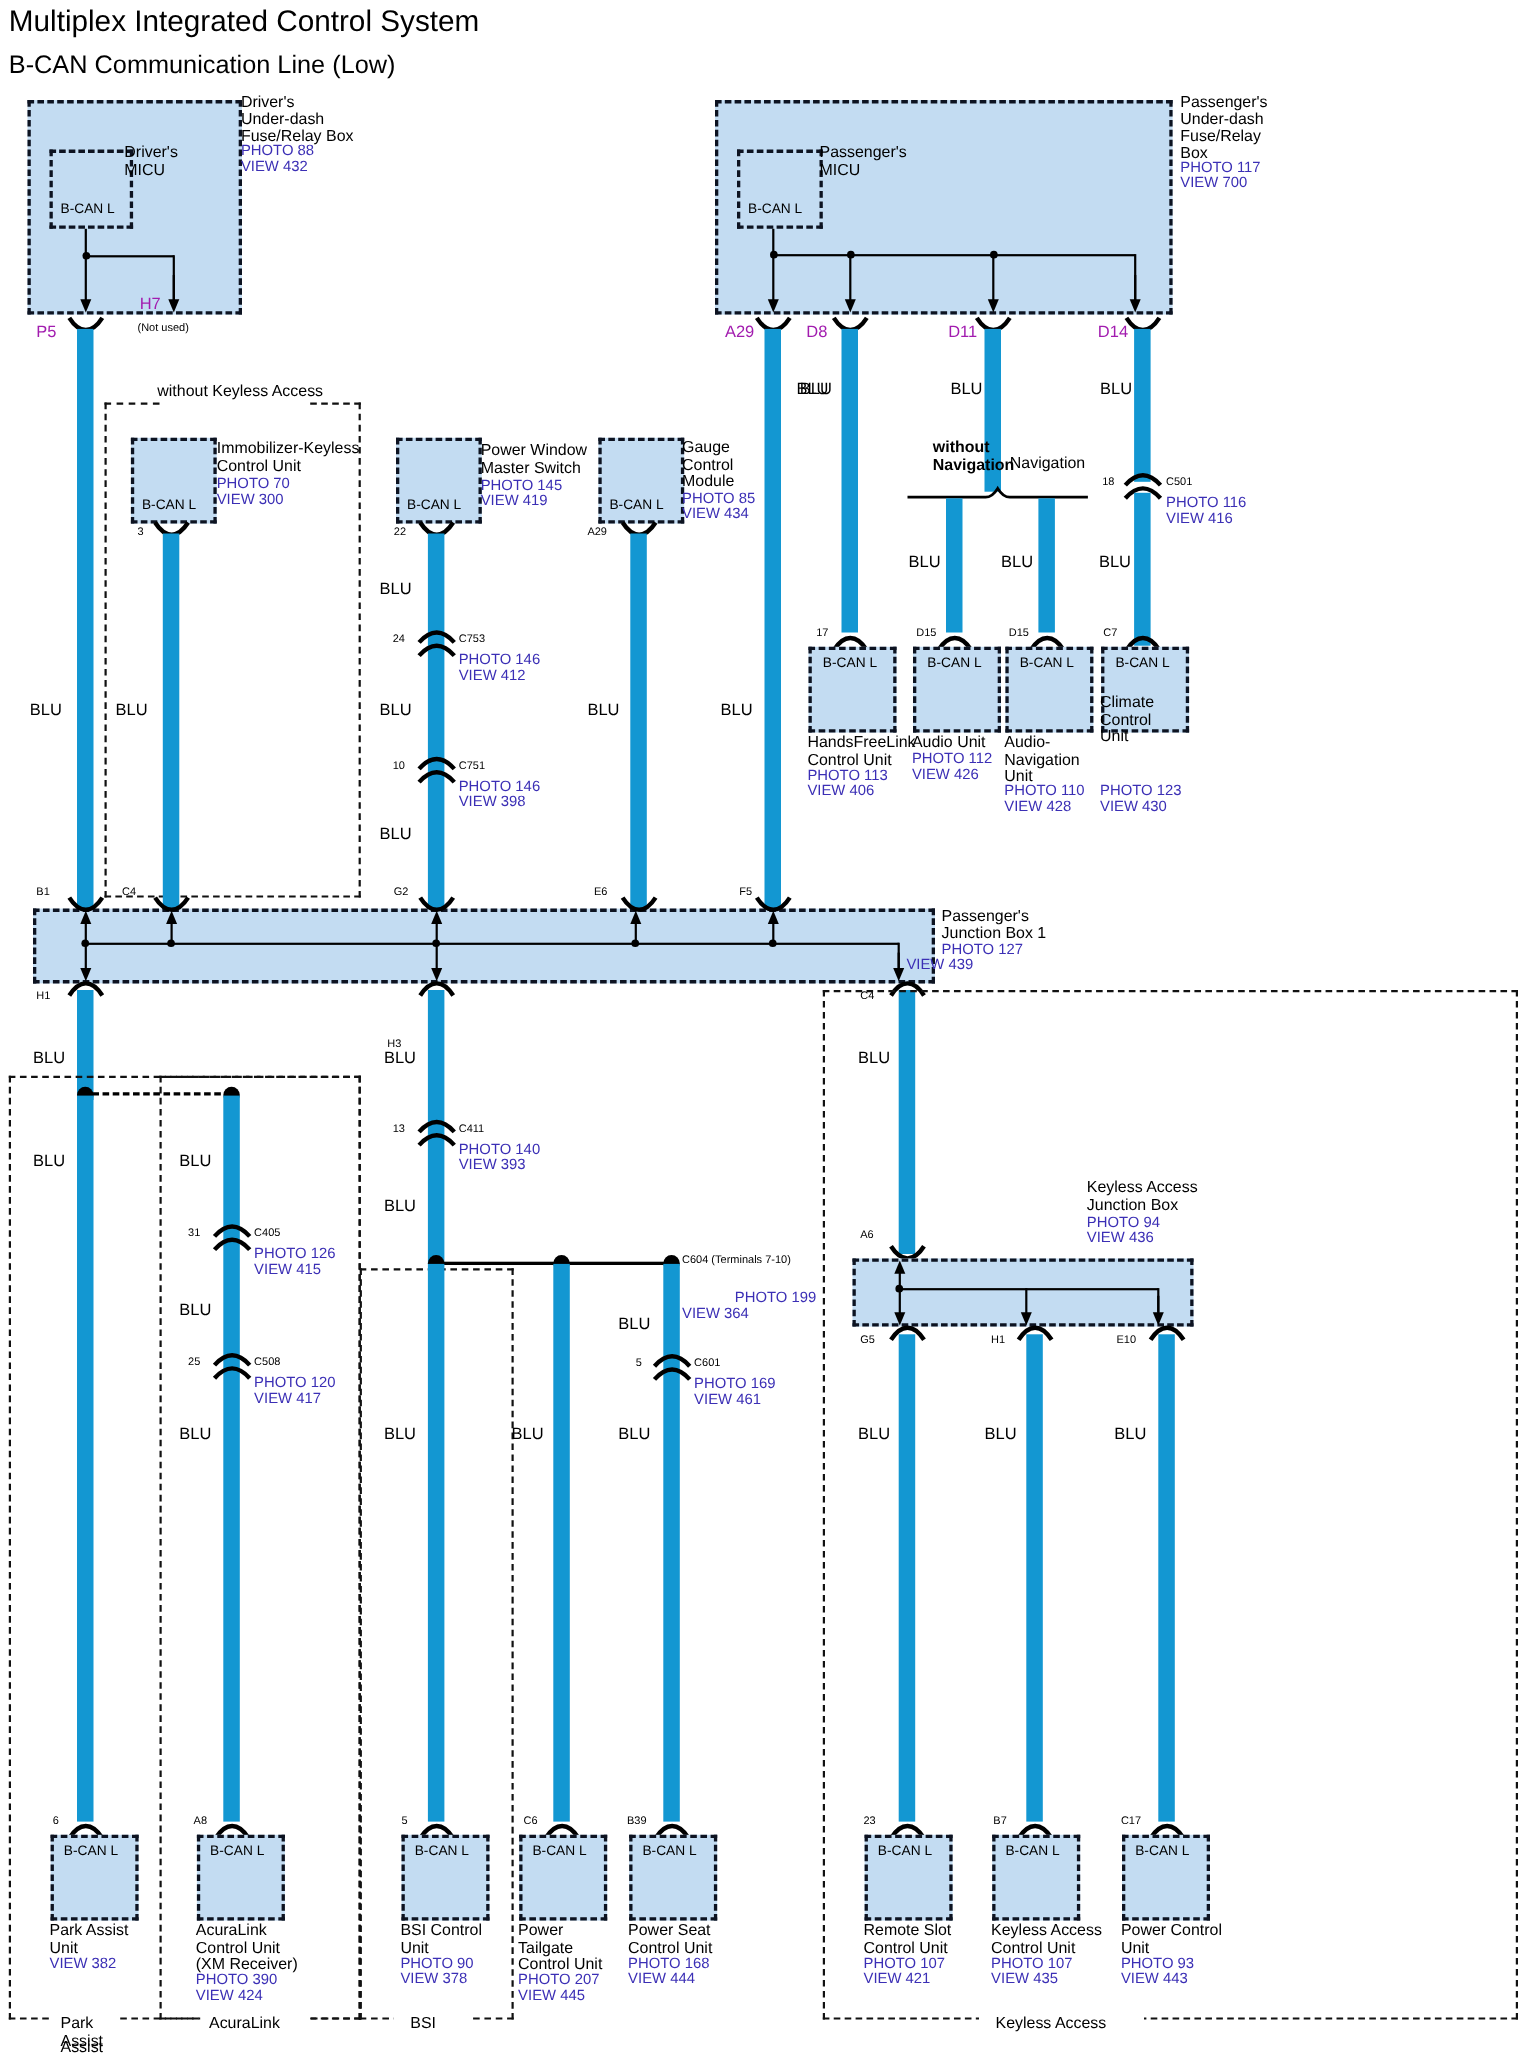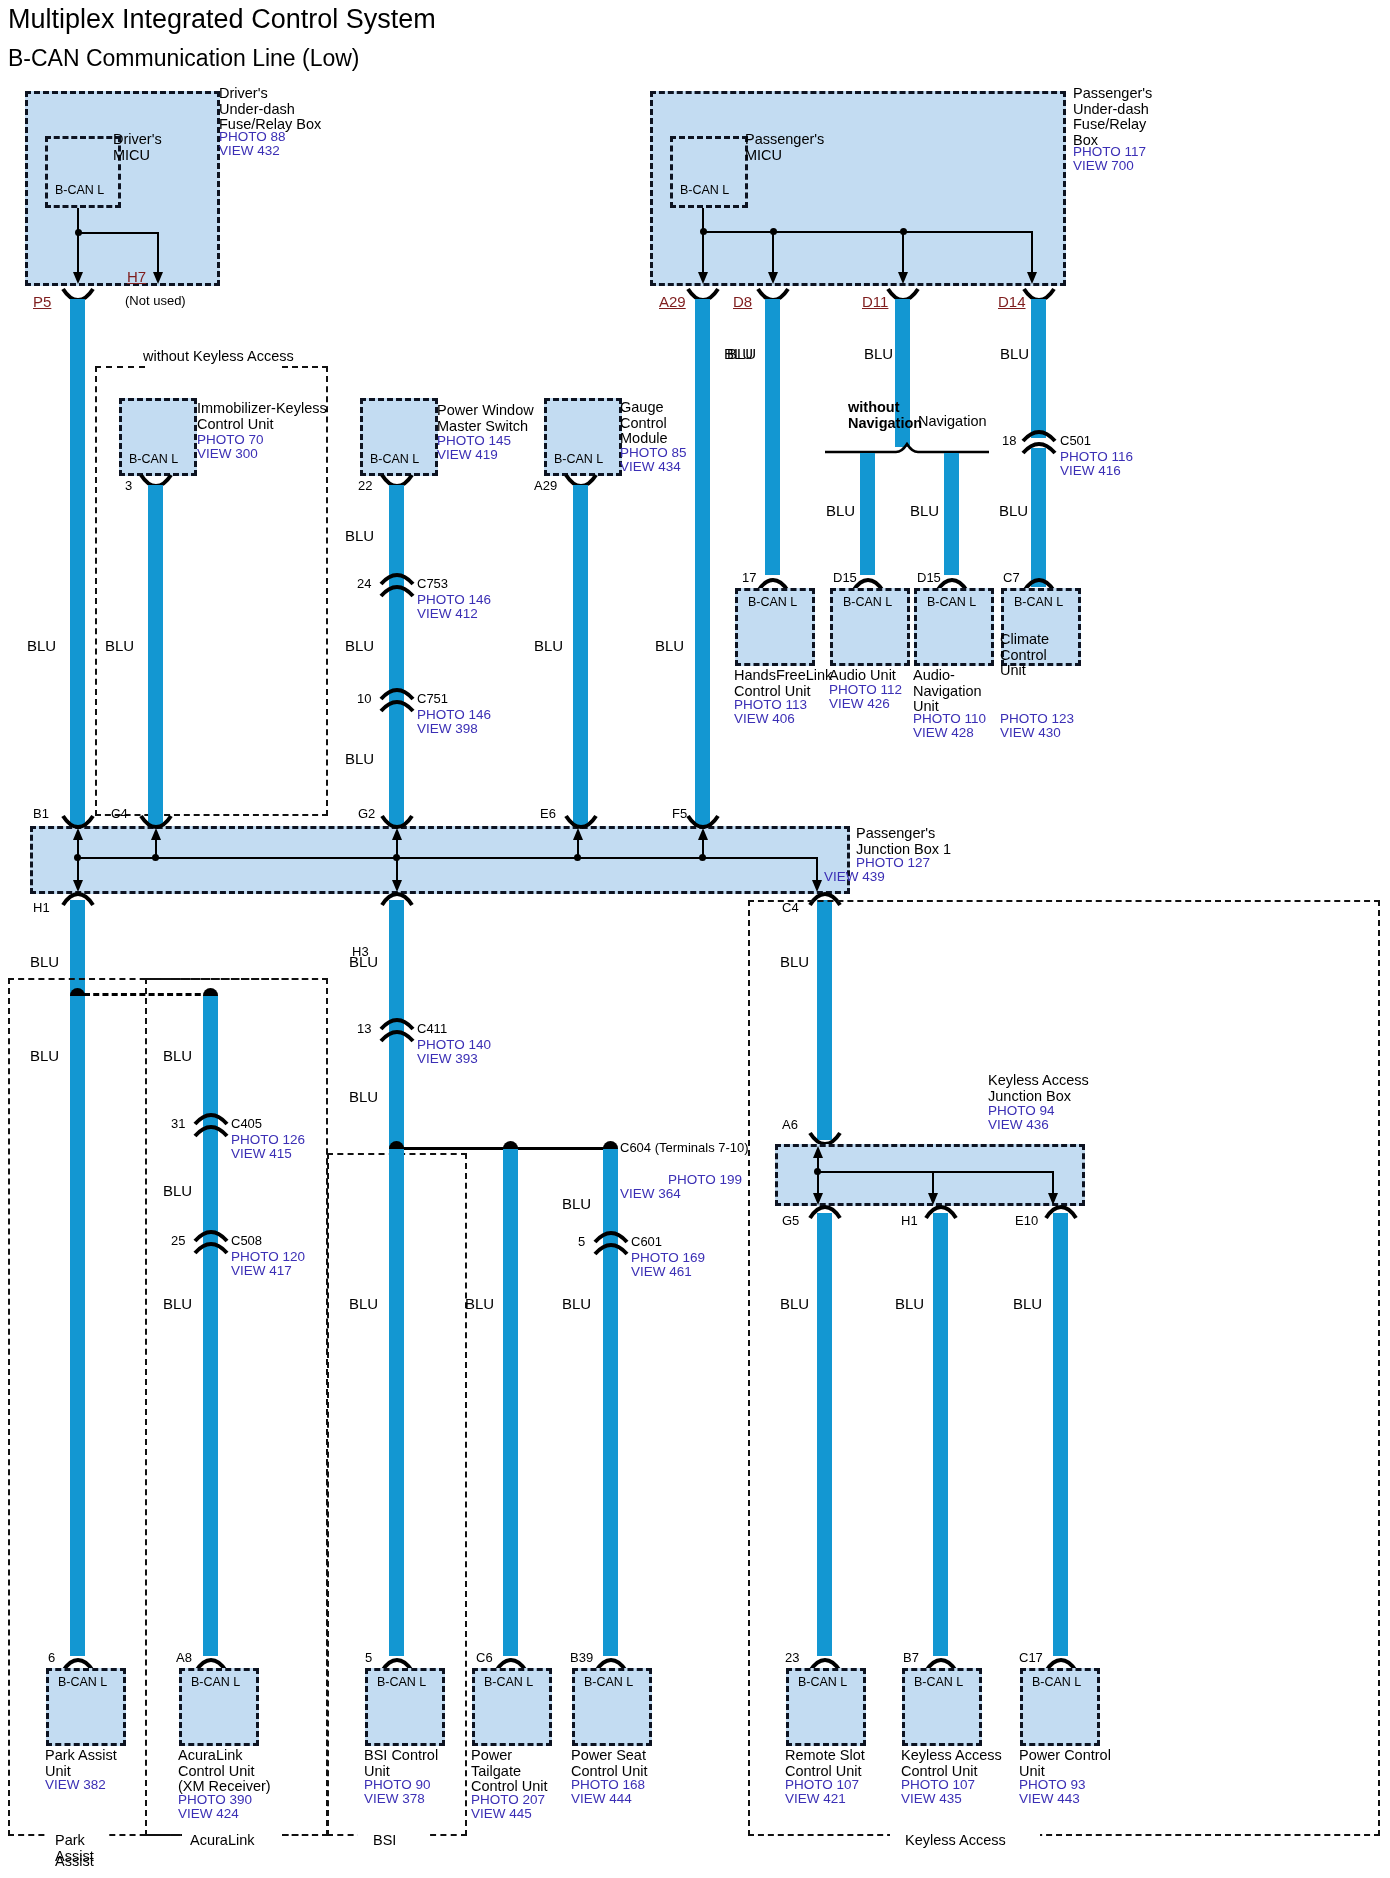--- a/index.html
+++ b/index.html
@@ -5,22 +5,22 @@
   html,body{margin:0;padding:0;background:#fff;}
   body{width:1390px;height:1878px;position:relative;
        font-family:"Liberation Sans","DejaVu Sans",sans-serif;
        color:#000;overflow:hidden;}
   .abs{position:absolute;}
   
   .t-title{font-size:27px;letter-spacing:0px;white-space:nowrap;}
   .t-sub{font-size:23px;white-space:nowrap;}
   .t-lbl{font-size:14.5px;line-height:15.5px;white-space:pre;}
   .t-ref{font-size:13.5px;line-height:14.5px;color:#3b2fb5;white-space:pre;}
-  .t-pin{font-size:13px;white-space:nowrap;text-align:center;}
-  .t-pinb{font-size:15px;color:#7f1d1d;white-space:nowrap;text-decoration:underline;}
+  .t-pin{font-size:10px;white-space:nowrap;text-align:center;}
+  .t-pinb{font-size:15px;color:#a21caf;white-space:nowrap;}
   .t-blu{font-size:15px;white-space:nowrap;}
   .t-bcan{font-size:12.5px;white-space:nowrap;}
   .t-opt{font-size:14.5px;line-height:16px;white-space:pre;}
   
   .fbox{background:#c3dcf2;border:3px dashed #0d1321;box-sizing:border-box;}
   .ubox{background:#c3dcf2;border:3px dashed #0d1321;box-sizing:border-box;}
   .optbox{border:2px dashed #111;box-sizing:border-box;background:transparent;}
   
   .wire{background:#1397d2;width:15px;}
   .hline{background:#000;height:2px;}

